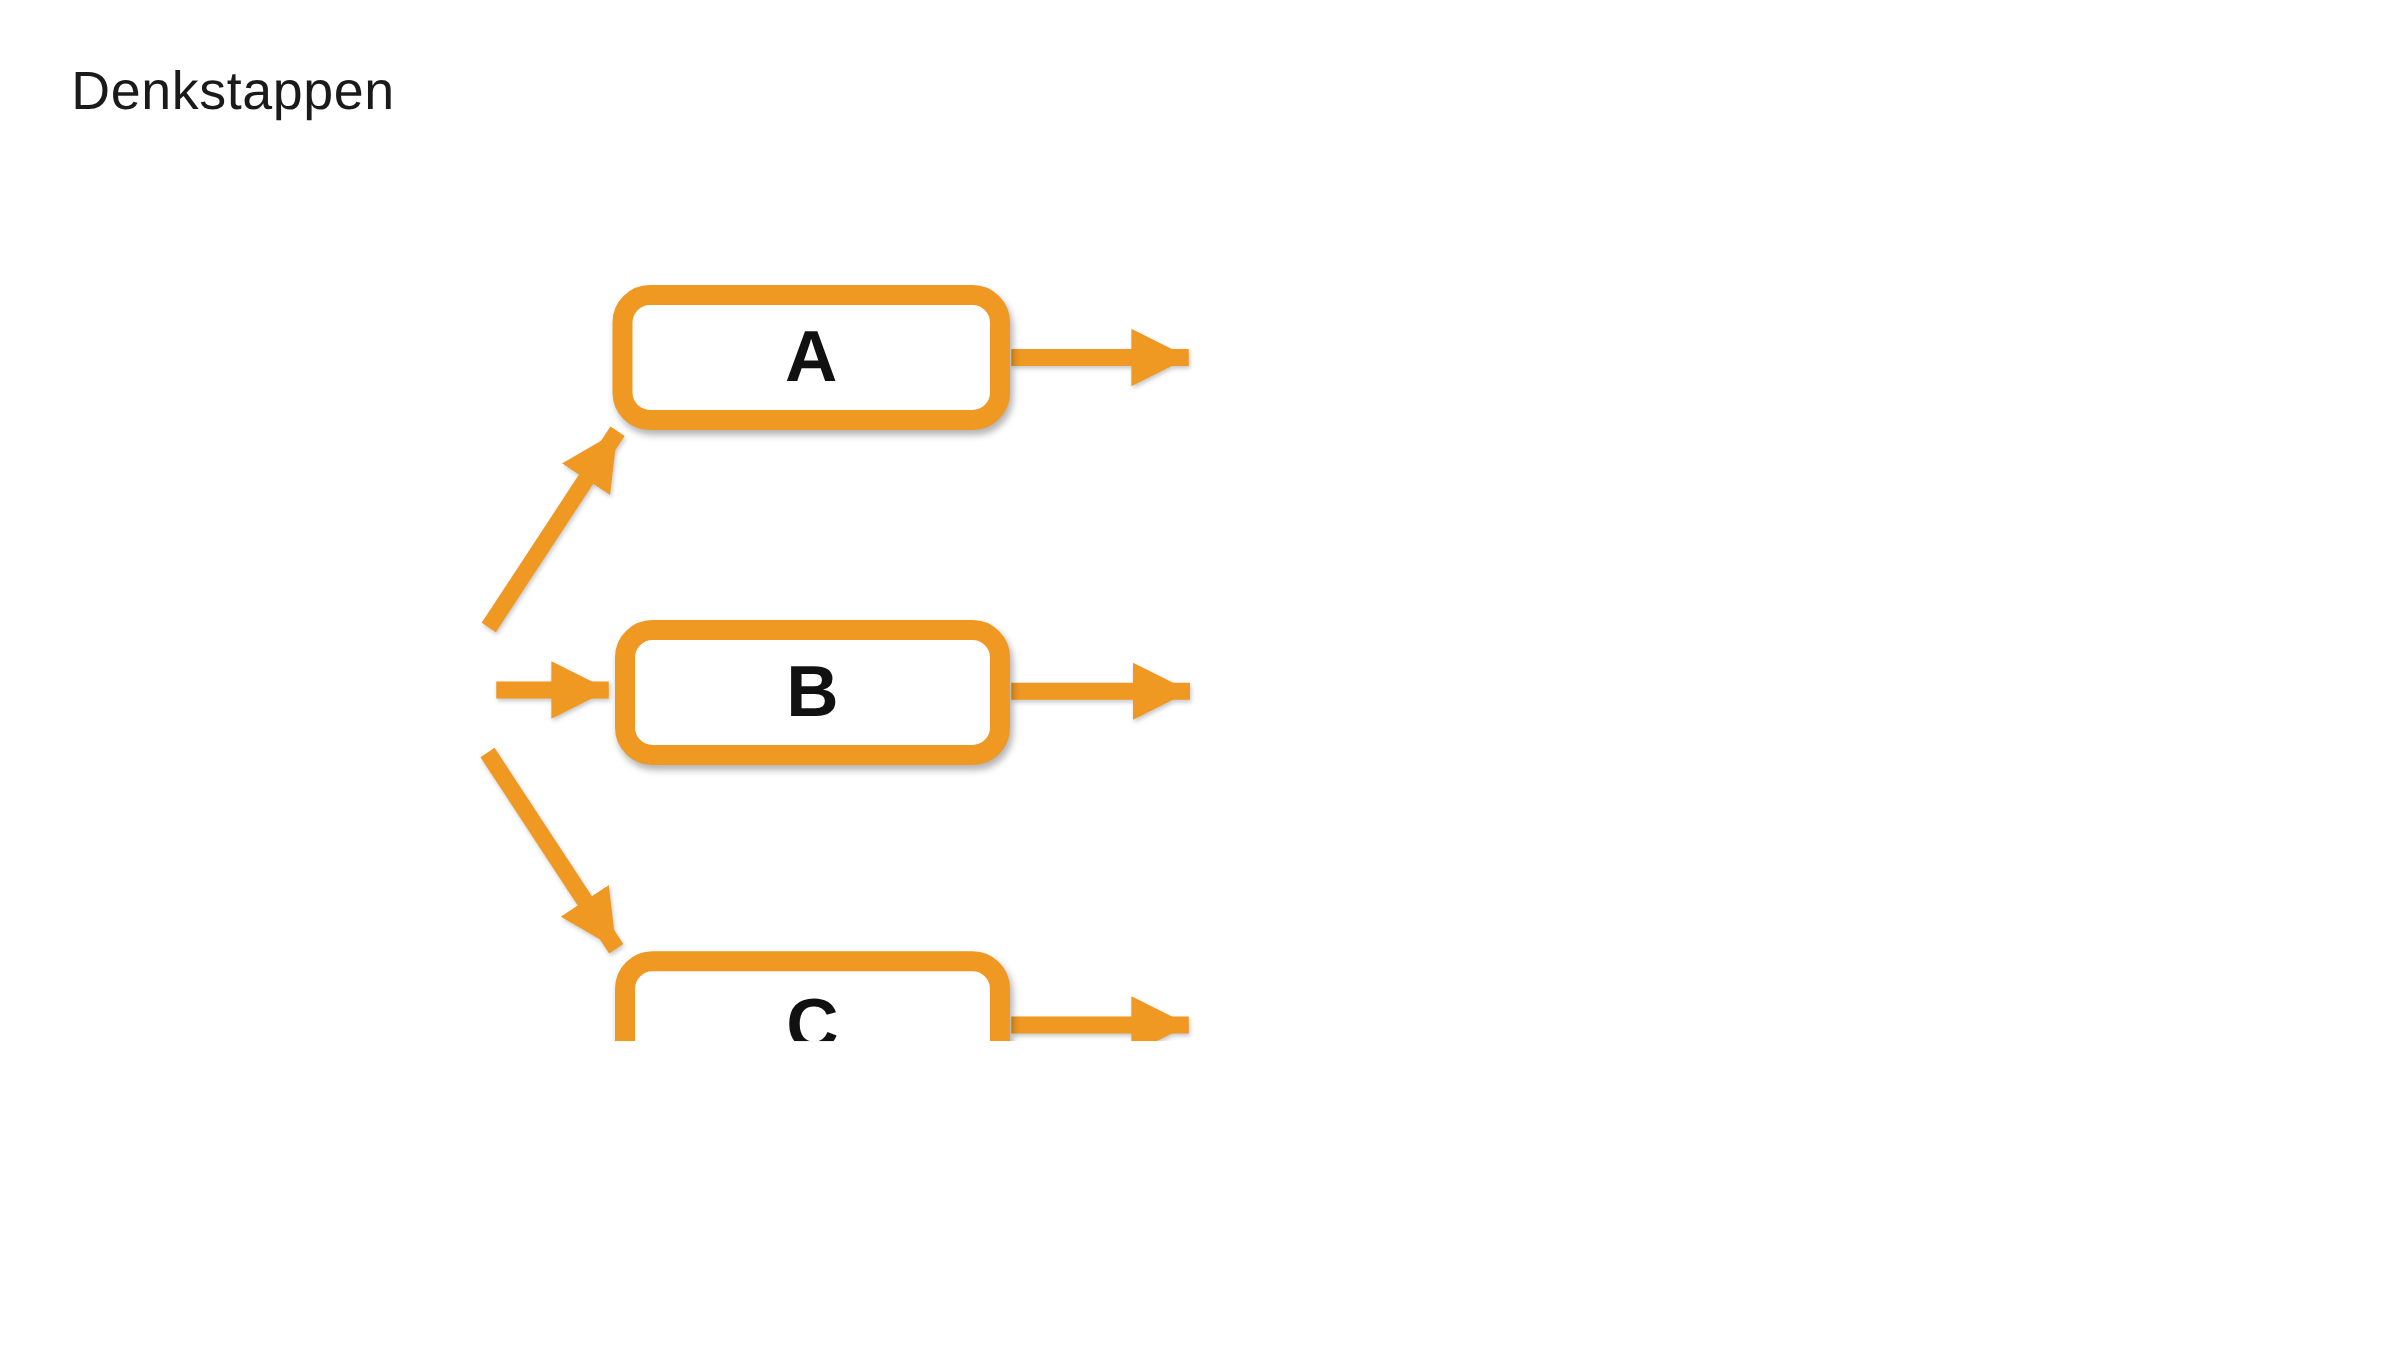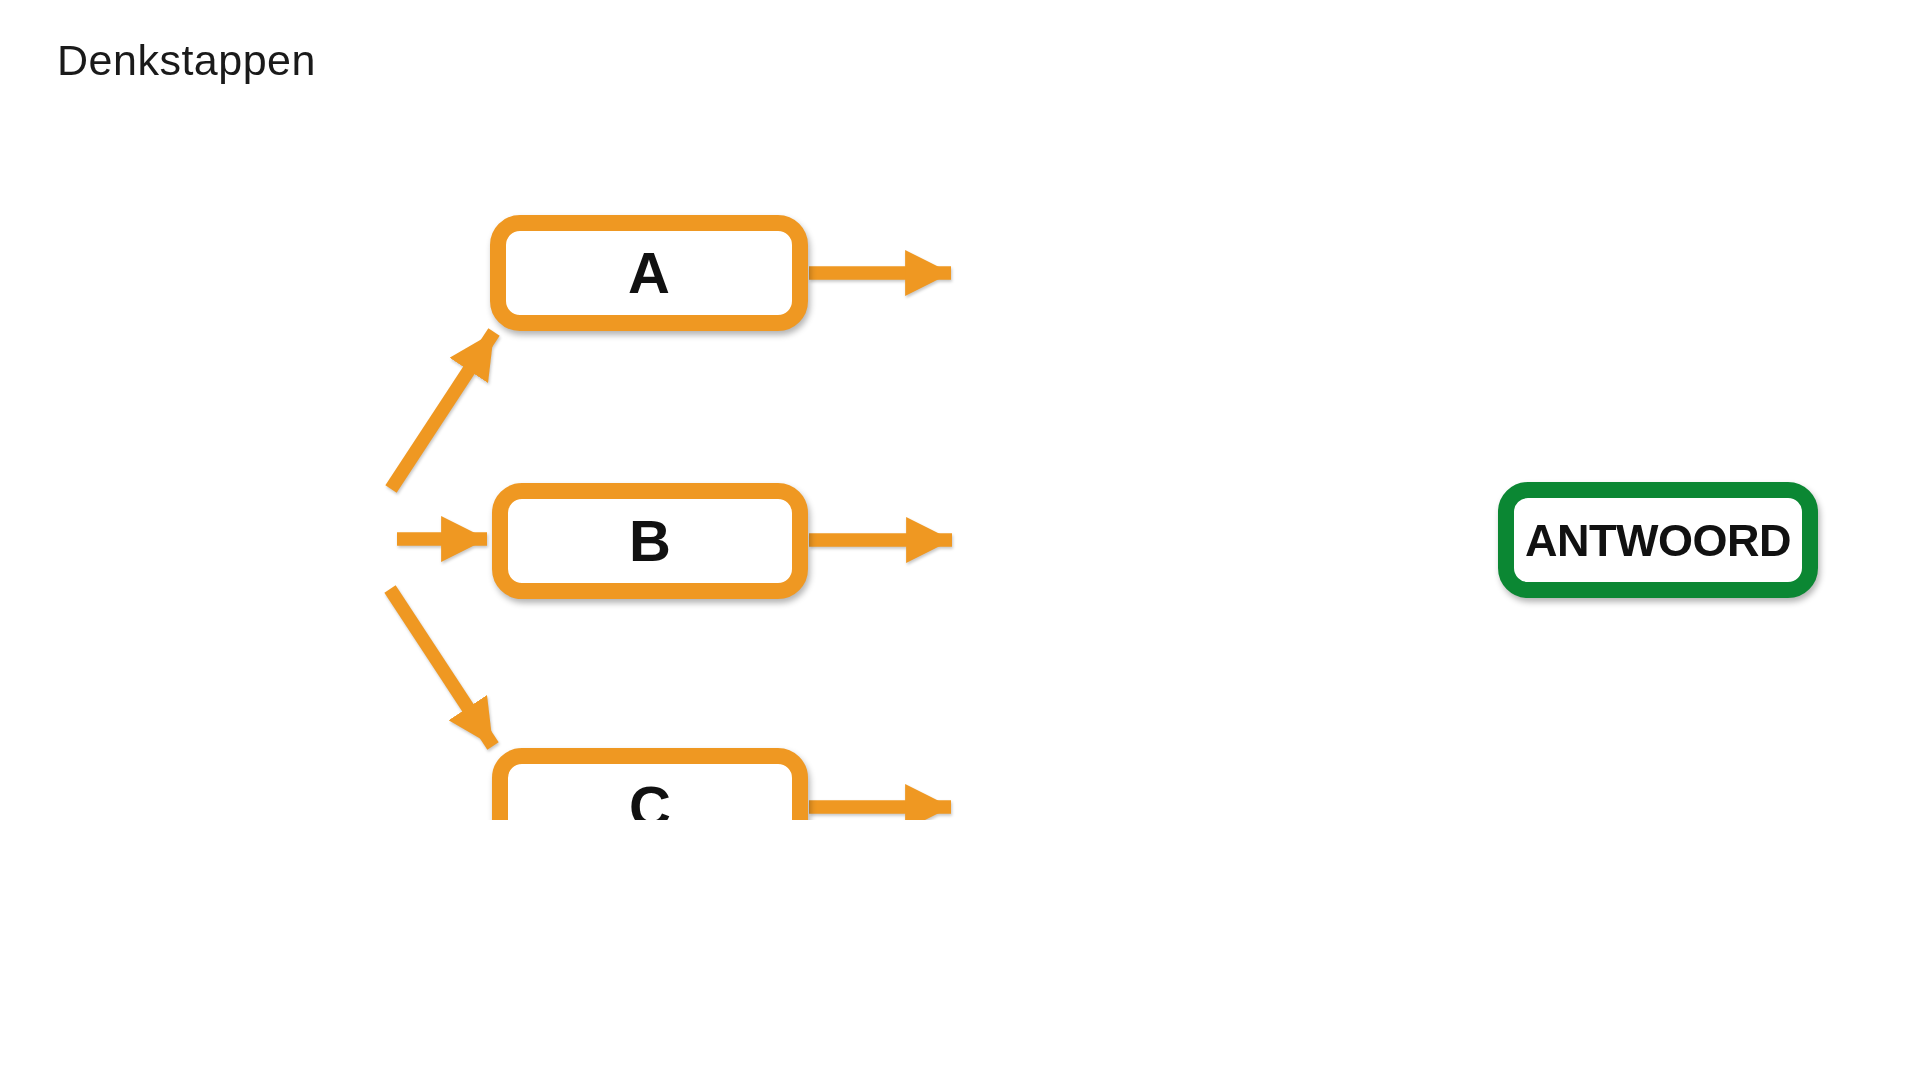--- a/index.html
+++ b/index.html
@@ -7,20 +7,21 @@
     padding: 0;
     background: #ffffff;
     font-family: "Liberation Sans", "DejaVu Sans", sans-serif;
   }
   .canvas {
     position: relative;
     width: 1920px;
     height: 820px;
     background: var(--background, #ffffff);
     overflow: hidden;
+    margin-top: 13px;
   }
   .title {
     position: absolute;
     left: 57px;
     top: 36px;
     font-size: 43px;
     font-weight: 400;
     letter-spacing: 0.5px;
     color: var(--title-text, #1a1a1a);
   }
@@ -106,17 +107,14 @@
   </div>
 
   <div class="node option-b">
     <span class="label">B</span>
   </div>
 
   <div class="node option-c">
     <span class="label">C</span>
   </div>
 
-  <div class="node answer">
-    <span class="label">ANTWOORD</span>
-  </div>
 
 </div>
 
 </body></html>

